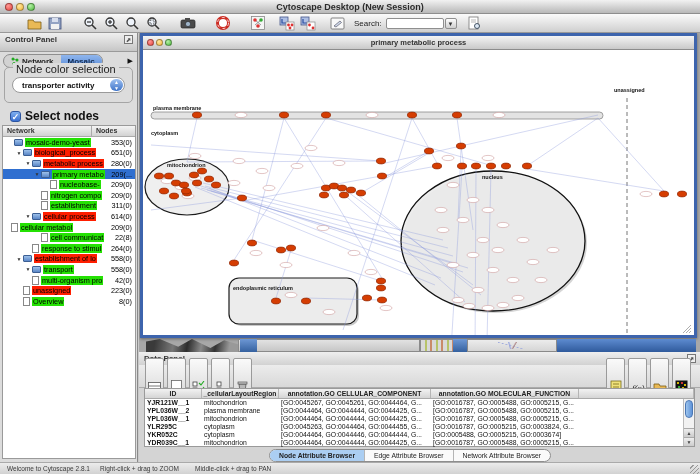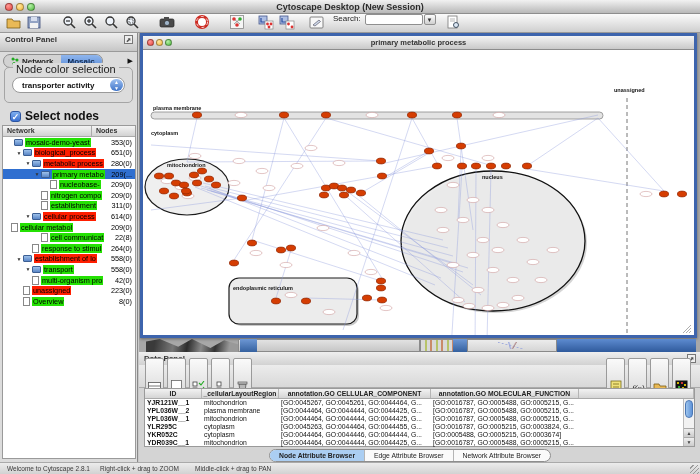--- a/index.html
+++ b/index.html
@@ -12,21 +12,21 @@
   .lights { position:absolute; left:5px; top:3px; display:flex; gap:3px; }
   .light { width:8px; height:8px; border-radius:50%; border:1px solid rgba(0,0,0,.35); }
   .light.red{ background:radial-gradient(circle at 35% 30%,#ff9a96,#e8453f);}
   .light.yellow{ background:radial-gradient(circle at 35% 30%,#ffe8a0,#f5b63a);}
   .light.green{ background:radial-gradient(circle at 35% 30%,#b6f0a8,#4fbb3d);}
   #app-title { position:absolute; left:0; right:0; top:2px; text-align:center; font-weight:bold; font-size:9px; color:#2b2b2b; }
 
   
   #toolbar { position:absolute; left:0; top:14px; width:700px; height:19px;
     background:linear-gradient(#fbfbfb,#dcdcdc 70%,#cfcfcf); border-bottom:1px solid #999;
-    display:flex; align-items:flex-start; padding-left:3px; }
+    display:flex; align-items:center; padding-left:24px; }
   .tool-btn { width:20px; height:16px; display:flex; align-items:center; justify-content:center; margin-right:1px; }
   .tool-gap { width:14px; }
   .tool-gap-s { width:8px; }
   #search-label { font-size:8px; color:#222; margin:0 4px 0 6px; }
   #search-field { width:58px; height:11px; background:#fff; border:1px solid #8f8f8f; border-radius:2px; }
   #search-drop { width:12px; height:11px; margin-left:1px; background:linear-gradient(#fdfdfd,#cfcfcf);
     border:1px solid #8f8f8f; border-radius:2px; font-size:6px; line-height:10px; text-align:center; color:#333; }
 
   
   #control-panel { position:absolute; left:0; top:33px; width:138px; height:429px;

